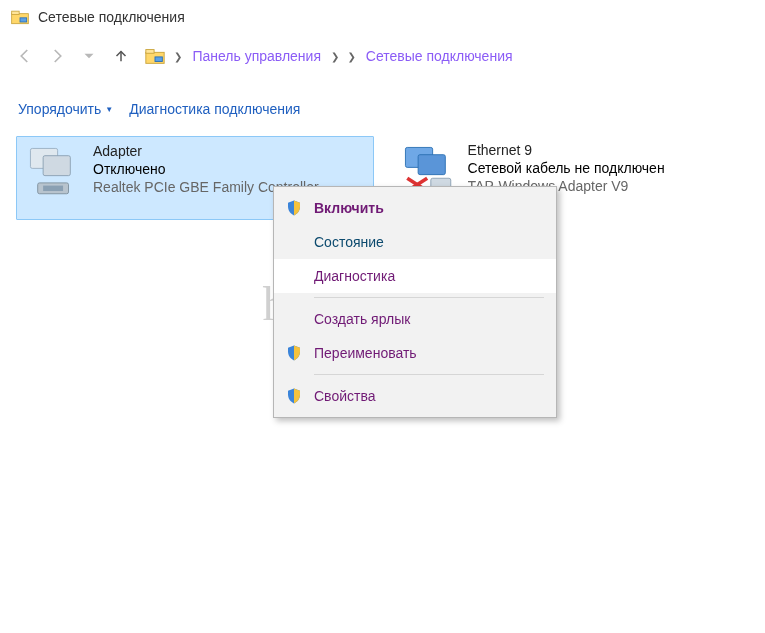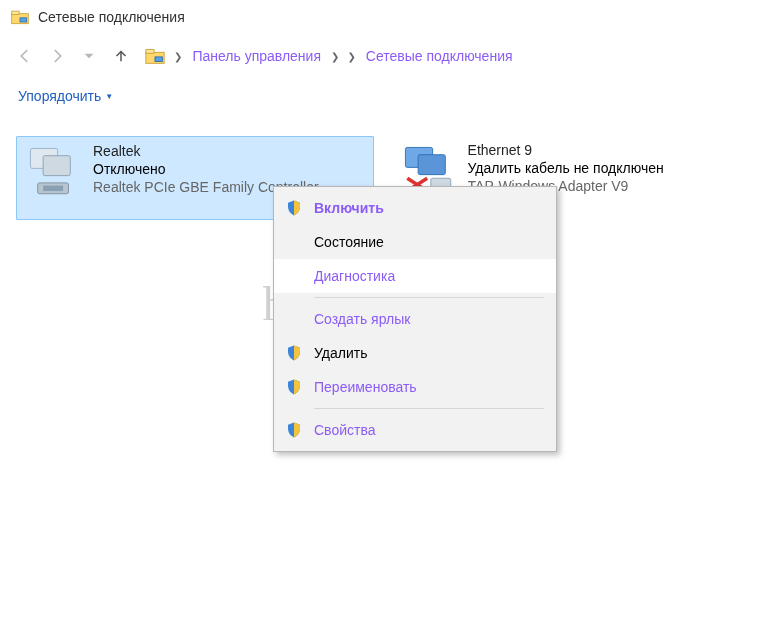--- a/index.html
+++ b/index.html
@@ -49,21 +49,21 @@
     color: #8b5cf6;
     white-space: nowrap;
   }
   .crumb-arrow {
     color: #666;
     padding: 0 4px;
     font-size: 10px;
   }
   .toolbar {
     display: flex;
-    align-items: flex-start;
+    align-items: flex-end;
     padding: 10px 18px;
     height: 50px;
     gap: 16px;
     border-bottom: 1px solid transparent;
   }
   .toolbar-item {
     color: #2060c0;
     display: flex;
     align-items: center;
     gap: 4px;
@@ -101,23 +101,23 @@
     border: 1px solid #b6b6b6;
     box-shadow: 3px 3px 6px rgba(0,0,0,.25);
     padding: 4px 0;
   }
   .ctx-item {
     display: flex;
     align-items: center;
     height: 34px;
     padding: 0 14px 0 10px;
     gap: 10px;
-    color: #8b5cf6;
-  }
-  .ctx-item.disabled { color: #000000; }
+    color: #701a75;
+  }
+  .ctx-item.disabled { color: #0c4a6e; }
   .ctx-item.bold { font-weight: 700; }
   .ctx-item.hover { background: #fff; text-align: center; }
   .ctx-iconslot { width: 20px; height: 20px; flex: none; display:flex; align-items:center; justify-content:center; }
   .ctx-sep {
     height: 1px;
     background: #d6d6d6;
     margin: 4px 12px 4px 40px;
   }
   .shield { width: 18px; height: 18px; }
   .watermark {
@@ -183,53 +183,54 @@
     <span class="crumb-arrow">❯</span>
     <span class="crumb">Сетевые подключения</span>
   </div>
 </div>
 
 <div class="toolbar">
   <span class="toolbar-item">
     <span>Упорядочить</span>
     <span class="dd">▼</span>
   </span>
+  <span class="toolbar-item">Диагностика подключения</span>
 </div>
 
 <div class="content">
 
   <div class="conn selected">
     <span class="conn-icon">
       <svg viewBox="0 0 64 64">
         <rect x="6" y="6" width="30" height="22" rx="2" fill="#dfe8ef" stroke="#9bb0c2"></rect>
         <rect x="20" y="14" width="30" height="22" rx="2" fill="#cfd9e2" stroke="#8aa0b3"></rect>
         <rect x="14" y="44" width="34" height="12" rx="2" fill="#b8c4ce" stroke="#7e8f9d"></rect>
         <rect x="20" y="47" width="22" height="6" fill="#8aa0b3"></rect>
       </svg>
     </span>
     <div class="conn-text">
-      <span class="conn-name">Realtek</span>
+      <span class="conn-name">Adapter</span>
       <span class="conn-status">Отключено</span>
       <span class="conn-device">Realtek PCIe GBE Family Controller</span>
     </div>
   </div>
 
   <div class="conn">
     <span class="conn-icon">
       <svg viewBox="0 0 64 64">
         <rect x="6" y="6" width="30" height="22" rx="2" fill="#6fa8e6" stroke="#2b6fb3"></rect>
         <rect x="20" y="14" width="30" height="22" rx="2" fill="#5a95d8" stroke="#2b6fb3"></rect>
         <rect x="34" y="40" width="22" height="16" rx="2" fill="#cfd9e2" stroke="#8aa0b3"></rect>
         <line x1="8" y1="54" x2="30" y2="40" stroke="#d33" stroke-width="4"></line>
         <line x1="8" y1="40" x2="30" y2="54" stroke="#d33" stroke-width="4"></line>
       </svg>
     </span>
     <div class="conn-text">
       <span class="conn-name">Ethernet 9</span>
-      <span class="conn-status">Удалить кабель не подключен</span>
+      <span class="conn-status">Сетевой кабель не подключен</span>
       <span class="conn-device">TAP-Windows Adapter V9</span>
     </div>
   </div>
 
 </div>
 
 <div class="watermark">help-wifi.ru</div>
 
 <div class="ctxmenu">
 
@@ -253,29 +254,20 @@
     <span>Диагностика</span>
   </div>
 
   <div class="ctx-sep"></div>
 
   <div class="ctx-item">
     <span class="ctx-iconslot"></span>
     <span>Создать ярлык</span>
   </div>
 
-  <div class="ctx-item disabled">
-    <span class="ctx-iconslot">
-      <svg class="shield" viewBox="0 0 24 24">
-          <path d="M12 2l8 3v5c0 6-4 10-8 12-4-2-8-6-8-12V5l8-3z" fill="#3b84d9"></path>
-          <path d="M12 2v20c4-2 8-6 8-12V5l-8-3z" fill="#f5c23c"></path>
-        </svg>
-    </span>
-    <span>Удалить</span>
-  </div>
 
   <div class="ctx-item">
     <span class="ctx-iconslot">
       <svg class="shield" viewBox="0 0 24 24">
           <path d="M12 2l8 3v5c0 6-4 10-8 12-4-2-8-6-8-12V5l8-3z" fill="#3b84d9"></path>
           <path d="M12 2v20c4-2 8-6 8-12V5l-8-3z" fill="#f5c23c"></path>
         </svg>
     </span>
     <span>Переименовать</span>
   </div>

